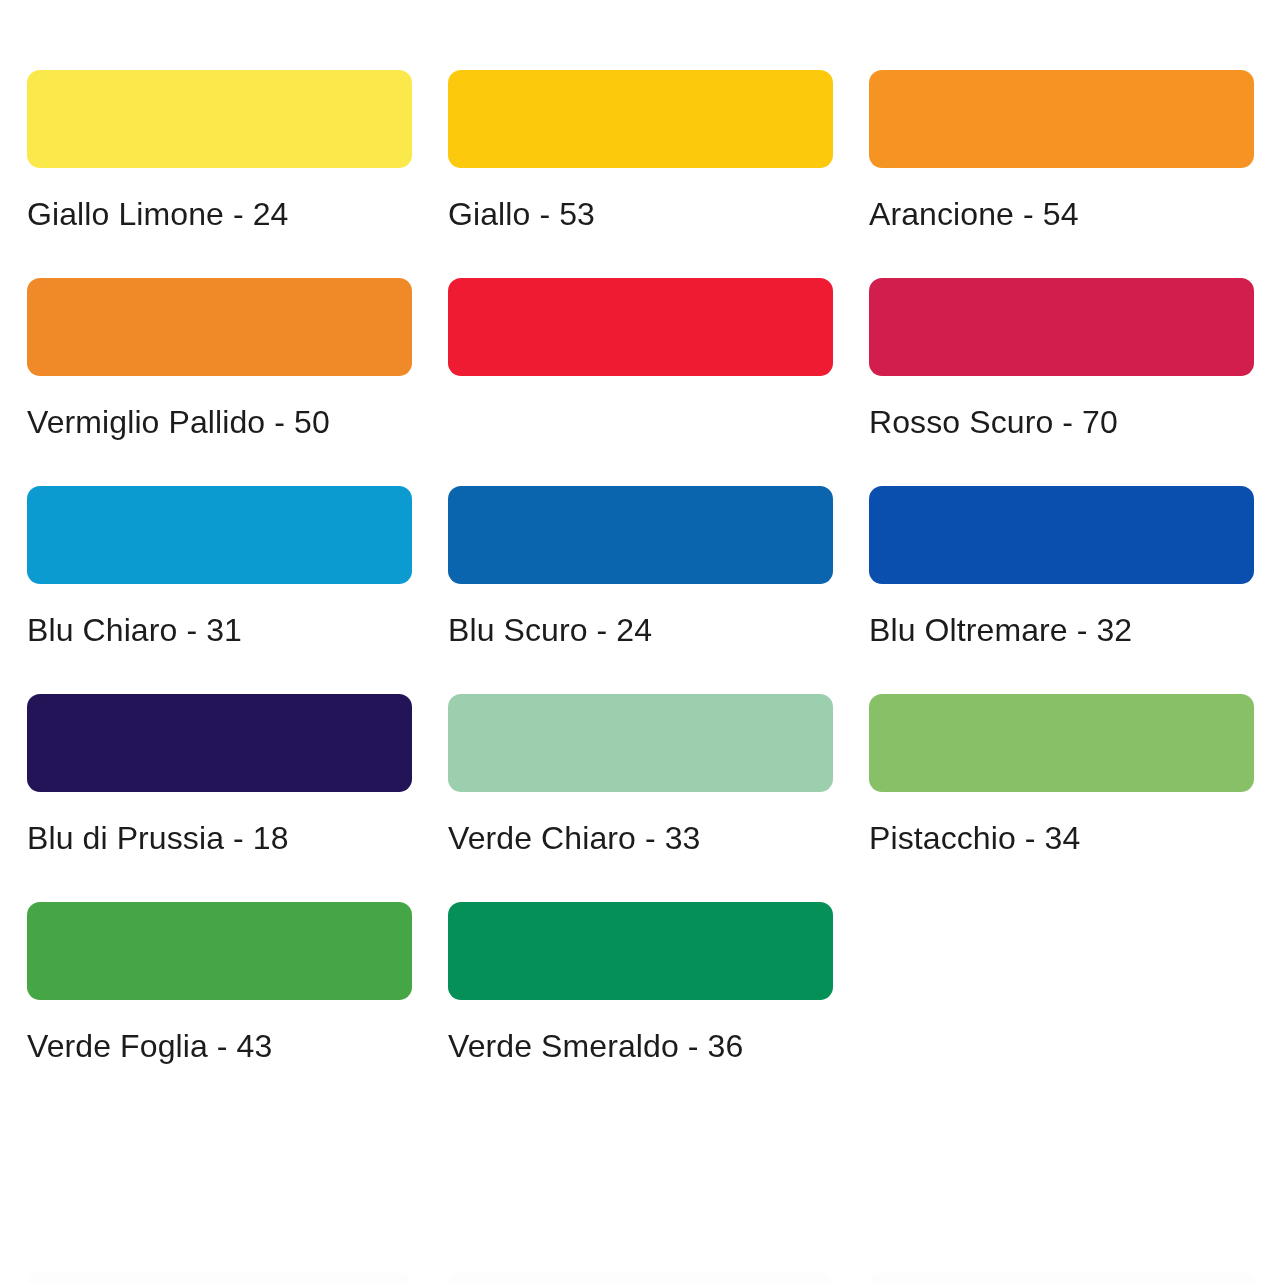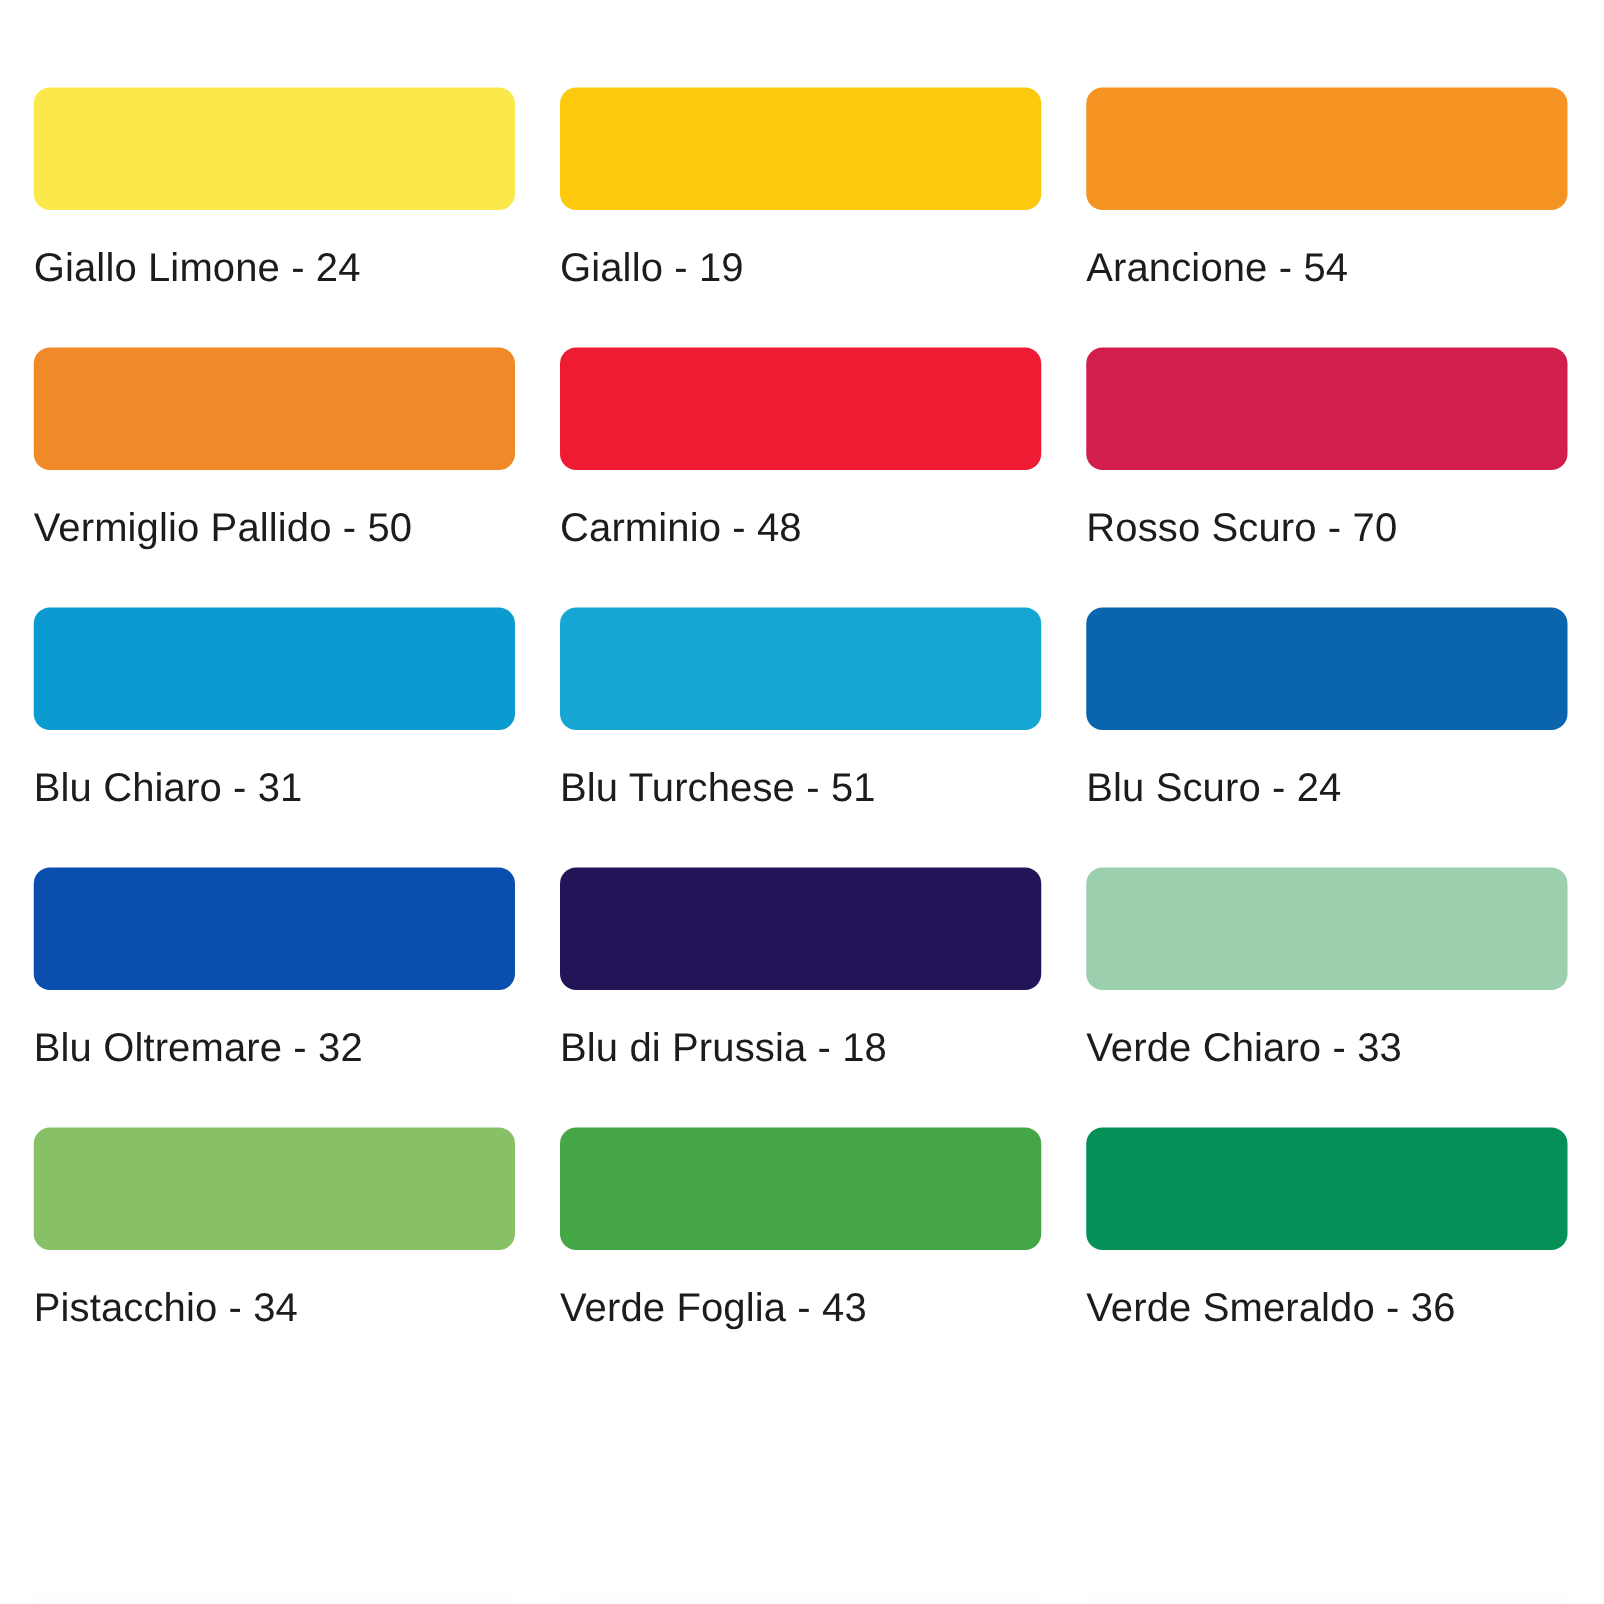--- a/index.html
+++ b/index.html
@@ -73,45 +73,40 @@
 </head>
 <body>
 
 <div id="palette-grid">
     <div class="swatch-cell">
       <span class="swatch-chip" style="background: rgb(251, 233, 75);"></span>
       <span class="swatch-label">Giallo Limone - 24</span>
     </div>
     <div class="swatch-cell">
       <span class="swatch-chip" style="background: rgb(252, 201, 12);"></span>
-      <span class="swatch-label">Giallo - 19</span>
+      <span class="swatch-label">Giallo - 53</span>
     </div>
     <div class="swatch-cell">
       <span class="swatch-chip" style="background: rgb(246, 148, 35);"></span>
       <span class="swatch-label">Arancione - 54</span>
     </div>
     <div class="swatch-cell">
       <span class="swatch-chip" style="background: rgb(240, 138, 41);"></span>
       <span class="swatch-label">Vermiglio Pallido - 50</span>
     </div>
     <div class="swatch-cell">
       <span class="swatch-chip" style="background: rgb(239, 27, 50);"></span>
-      <span class="swatch-label">Carminio - 48</span>
     </div>
     <div class="swatch-cell">
       <span class="swatch-chip" style="background: rgb(210, 30, 76);"></span>
       <span class="swatch-label">Rosso Scuro - 70</span>
     </div>
     <div class="swatch-cell">
       <span class="swatch-chip" style="background: rgb(11, 155, 208);"></span>
       <span class="swatch-label">Blu Chiaro - 31</span>
-    </div>
-    <div class="swatch-cell">
-      <span class="swatch-chip" style="background: rgb(22, 166, 212);"></span>
-      <span class="swatch-label">Blu Turchese - 51</span>
     </div>
     <div class="swatch-cell">
       <span class="swatch-chip" style="background: rgb(10, 100, 174);"></span>
       <span class="swatch-label">Blu Scuro - 24</span>
     </div>
     <div class="swatch-cell">
       <span class="swatch-chip" style="background: rgb(10, 79, 174);"></span>
       <span class="swatch-label">Blu Oltremare - 32</span>
     </div>
     <div class="swatch-cell">

